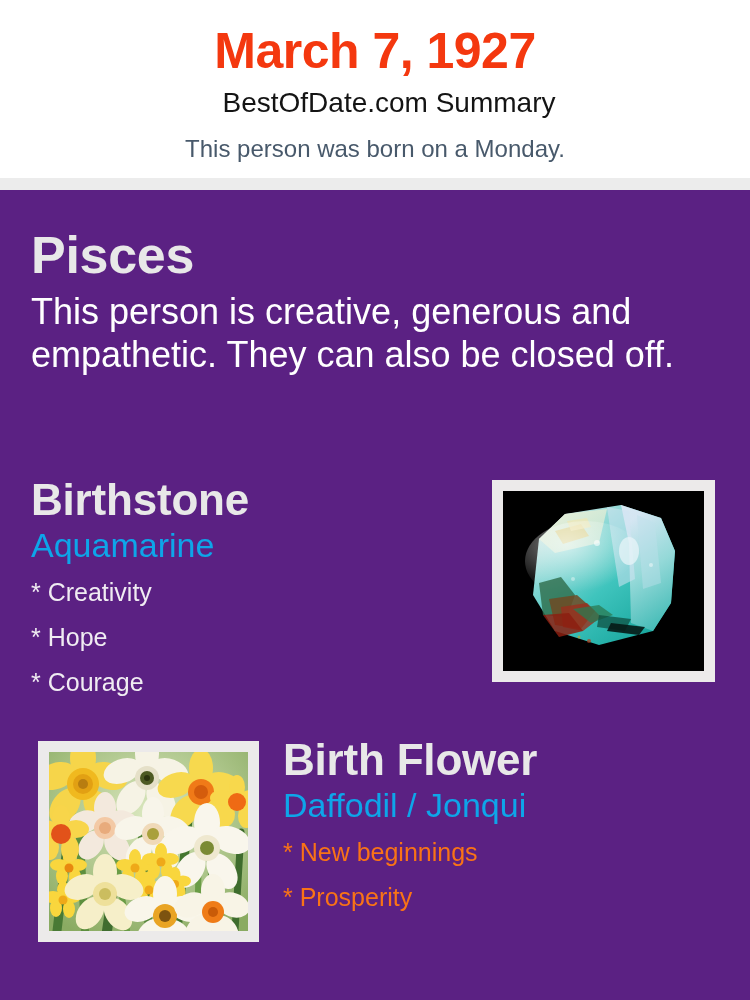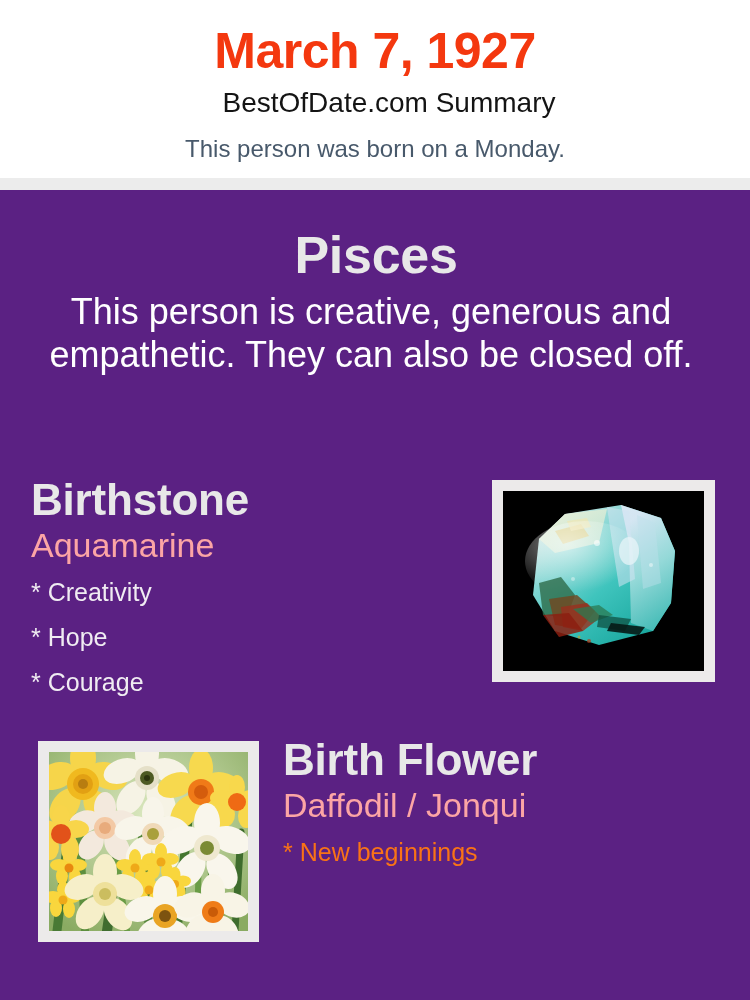--- a/index.html
+++ b/index.html
@@ -59,21 +59,20 @@
     position: relative;
     box-sizing: border-box;
   }
 
   
   .zodiac {
     position: absolute;
     left: 31px;
     top: 36px;
     width: 690px;
-    text-align: center;
   }
   .zodiac-name {
     font-size: 52px;
     font-weight: bold;
     color: #e8e8e8;
     line-height: 58px;
     letter-spacing: -0.3px;
   }
   .zodiac-desc {
     font-size: 36px;
@@ -86,21 +85,21 @@
   
   .sec-title {
     font-size: 44px;
     font-weight: bold;
     color: #e8e8e8;
     line-height: 50px;
     letter-spacing: -0.2px;
   }
   .sec-sub {
     font-size: 34px;
-    color: #fca5a5;
+    color: #0ea5e9;
     line-height: 40px;
   }
   .sec-list {
     list-style: none;
     margin: 5px 0 0 0;
     padding: 0;
   }
   .sec-list li {
     font-size: 25px;
     color: #f0ecf2;
@@ -469,16 +468,17 @@
         </svg>
       </div>
     </div>
   </div>
 
   <div class="flower-text">
     <div class="sec-title">Birth Flower</div>
     <div class="sec-sub">Daffodil / Jonqui</div>
     <ul class="sec-list">
       <li>* New beginnings</li>
+      <li>* Prosperity</li>
     </ul>
   </div>
 
 </div>
 
 </body></html>

